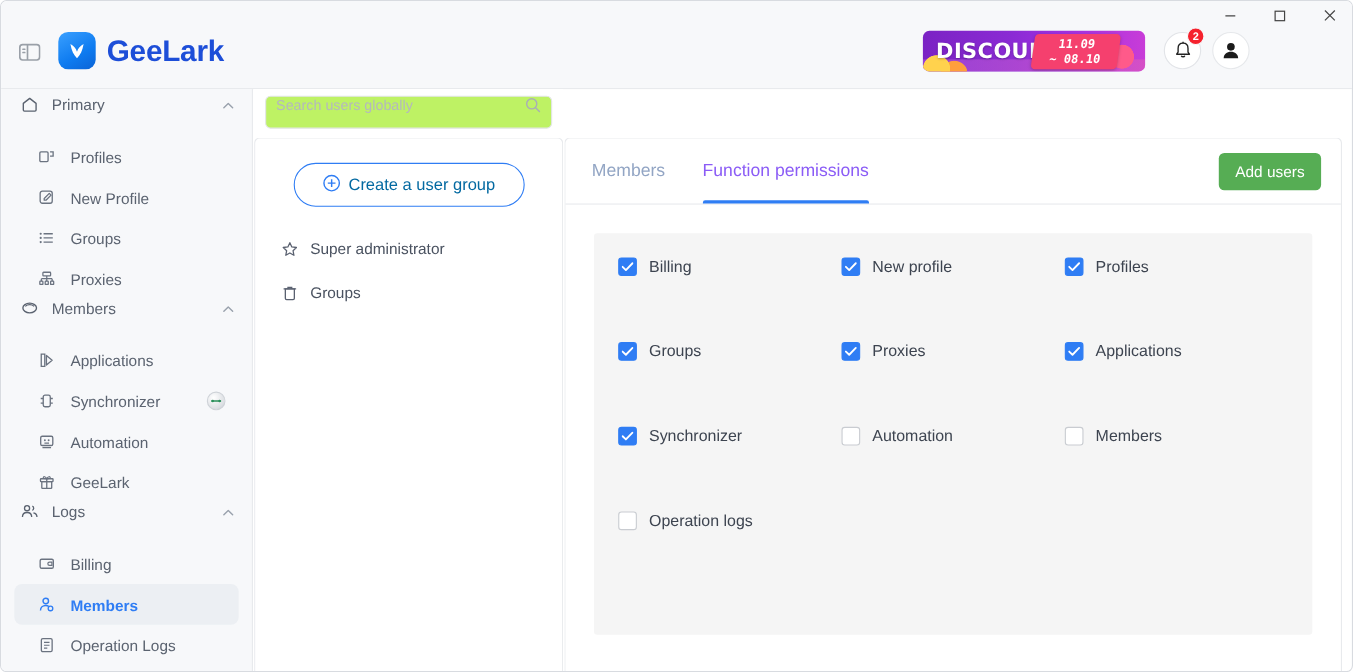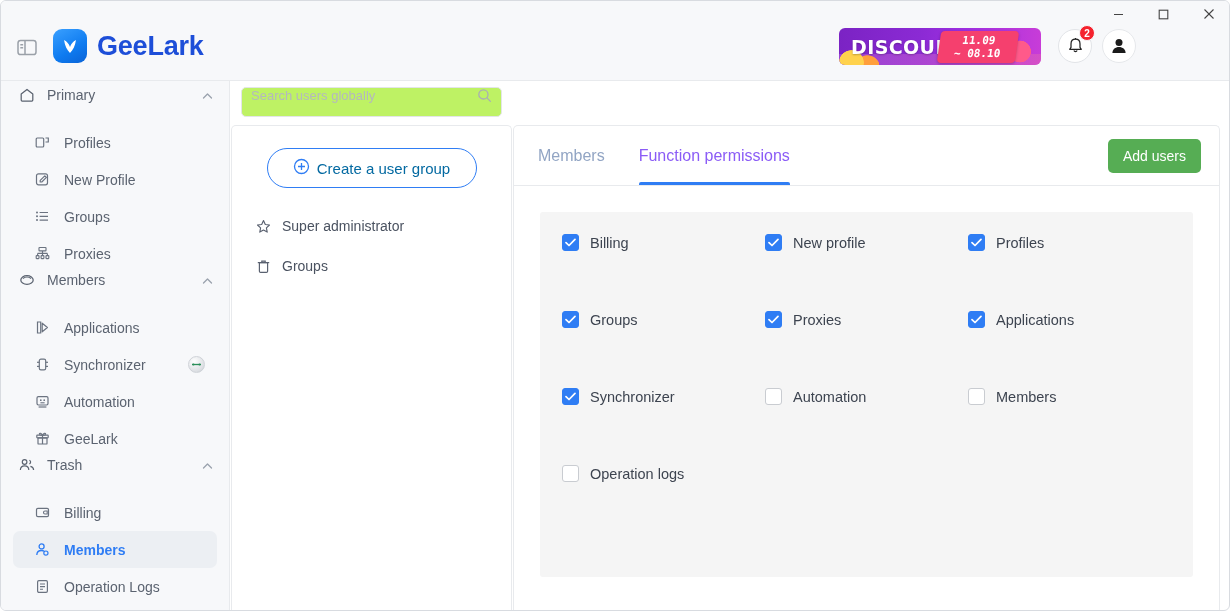--- a/index.html
+++ b/index.html
@@ -469,21 +469,21 @@
 
     <div class="nav-group-head">
       <span class="gi">
         <svg width="16" height="16" viewBox="0 0 16 16">
           <circle cx="5.6" cy="5" r="2.3" fill="none" stroke="currentColor" stroke-width="1.2"></circle>
           <path d="M1.4 13 c0-2.6 1.9-4.1 4.2-4.1 s4.2 1.5 4.2 4.1" fill="none" stroke="currentColor" stroke-width="1.2"></path>
           <path d="M10.4 3.2 a2.1 2.1 0 0 1 0 3.8" fill="none" stroke="currentColor" stroke-width="1.2"></path>
           <path d="M11.4 9.3 c1.9 .4 3.2 1.8 3.2 3.7" fill="none" stroke="currentColor" stroke-width="1.2"></path>
         </svg>
       </span>
-      <span class="gl">Trash</span>
+      <span class="gl">Logs</span>
       <span class="chev">
         <svg width="11" height="8" viewBox="0 0 11 8">
             <polyline points="1.5,6 5.5,2 9.5,6" fill="none" stroke="currentColor" stroke-width="1.3" stroke-linecap="round" stroke-linejoin="round"></polyline>
           </svg>
       </span>
     </div>
     <div class="nav-item">
       <span class="ni">
         <svg width="15" height="15" viewBox="0 0 15 15">
             <rect x="1.5" y="3.4" width="12" height="8.2" rx="1.4" fill="none" stroke="currentColor" stroke-width="1.2"></rect>

